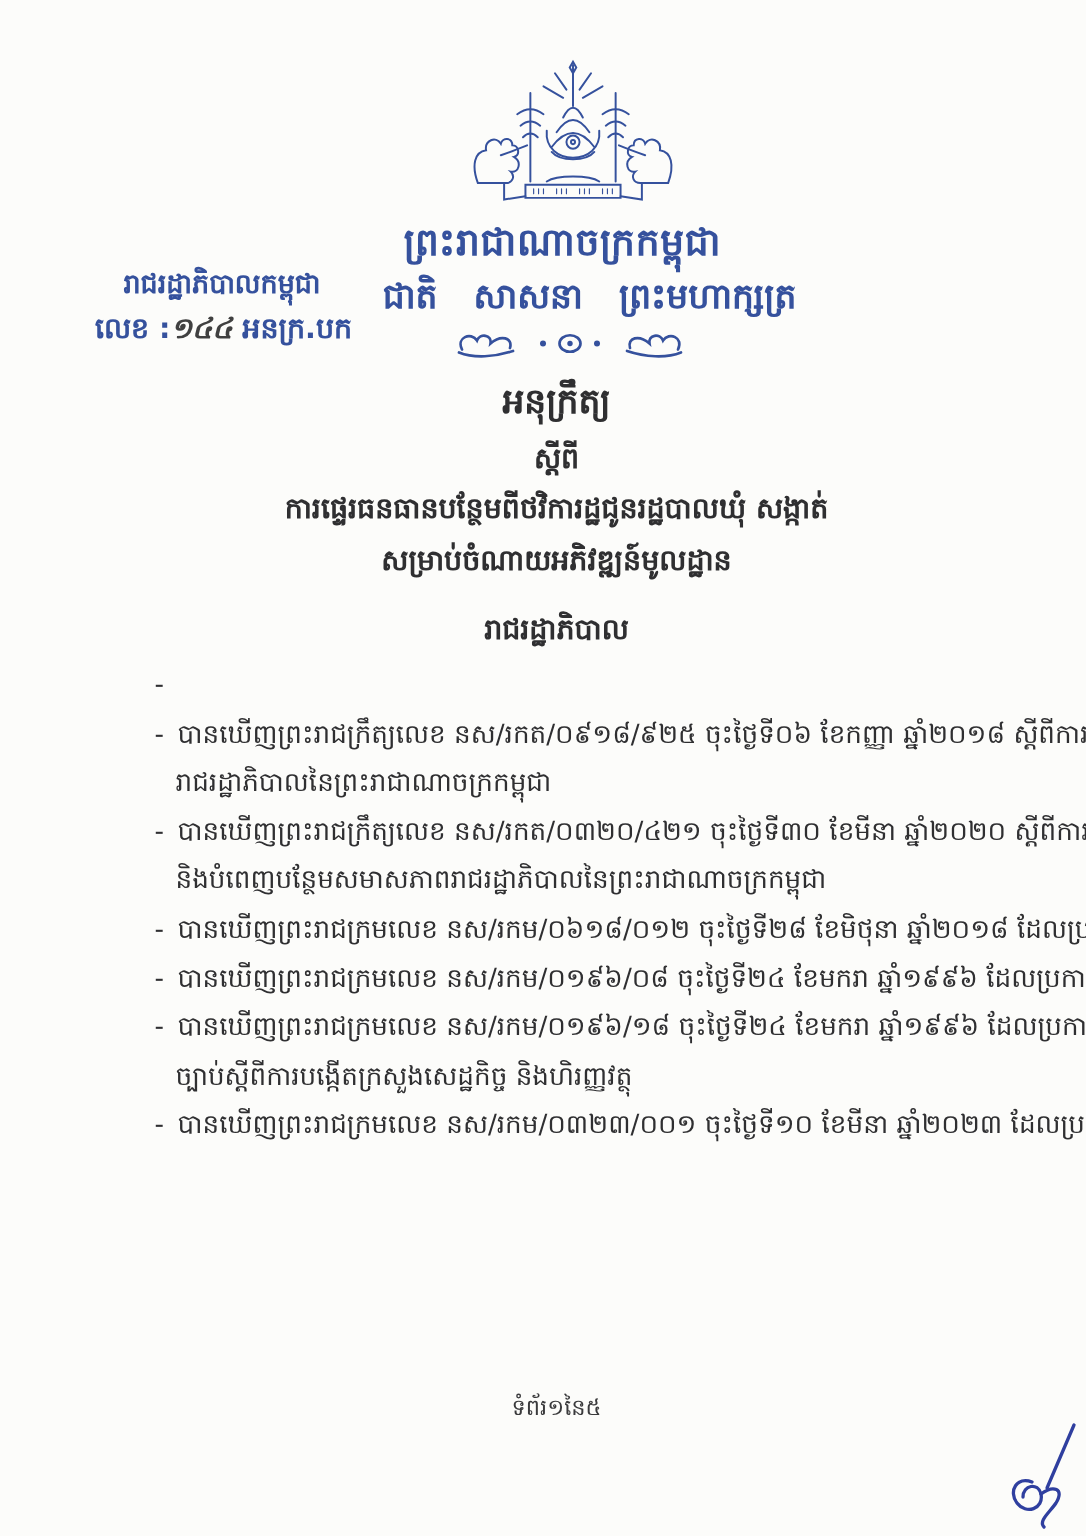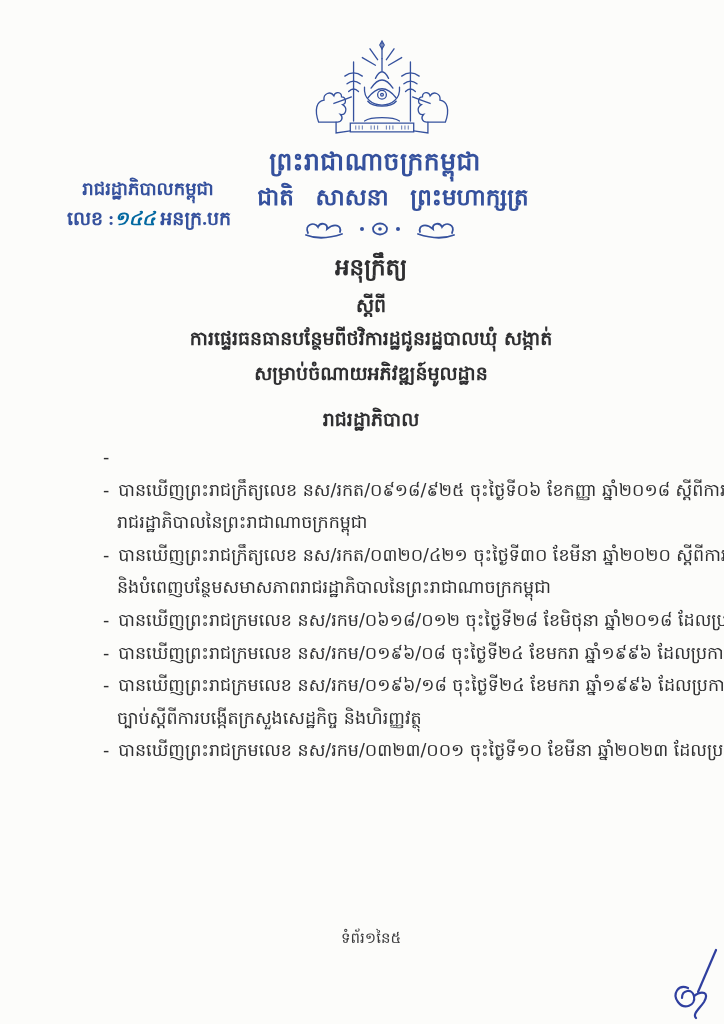--- a/index.html
+++ b/index.html
@@ -8,31 +8,31 @@
     width: 724px;
     height: 1024px;
     margin: 0 auto;
     background: #fcfcfa;
     overflow: hidden;
     font-family: "DejaVu Sans", "Liberation Sans", sans-serif;
     color: #2f2f31;
   }
   .abs { position: absolute; }
   .center { text-align: center; }
-  .blue { color: #35519d; font-family: Liberation Serif, serif; }
+  .blue { color: #35519d; }
   .dark { color: #2f2f31; }
 
   .arms-wrap { left: 300px; top: 34px; width: 164px; height: 116px; }
   .kingdom-line { left: 130px; top: 146px; width: 490px; font-size: 25px; font-weight: 700; letter-spacing: 0.5px; }
   .motto-line   { left: 148px; top: 183px; width: 490px; font-size: 23px; font-weight: 700; word-spacing: 16px; }
   .ornament-wrap{ left: 300px; top: 219px; width: 160px; height: 22px; }
 
   .issuer-name  { left: 48px;  top: 177px; width: 200px; font-size: 18px; font-weight: 700; }
   .issuer-number{ left: 44px;  top: 206px; width: 210px; font-size: 19px; font-weight: 700; }
-  .issuer-number .hand { color:#0369a1; font-weight: 600; font-style: italic; margin-top: 16px; }
+  .issuer-number .hand { color:#404040; font-weight: 600; font-style: italic; margin-top: 16px; }
 
   .decree-title { left: 0; top: 253px; width: 742px; font-size: 23px; font-weight: 700; }
   .decree-re    { left: 0; top: 293px; width: 742px; font-size: 19px; font-weight: 700; }
   .subject-1    { left: 0; top: 326px; width: 742px; font-size: 19px; font-weight: 700; }
   .subject-2    { left: 0; top: 361px; width: 742px; font-size: 19px; font-weight: 700; }
   .recitals-heading { left: 0; top: 407px; width: 742px; font-size: 19px; font-weight: 700; }
 
   .recitals-list { left: 103px; top: 441px; width: 562px; }
   .bullet-item { margin: 0; }
   .bullet-line { font-size: 17.5px; line-height: 32.6px; white-space: nowrap; }

